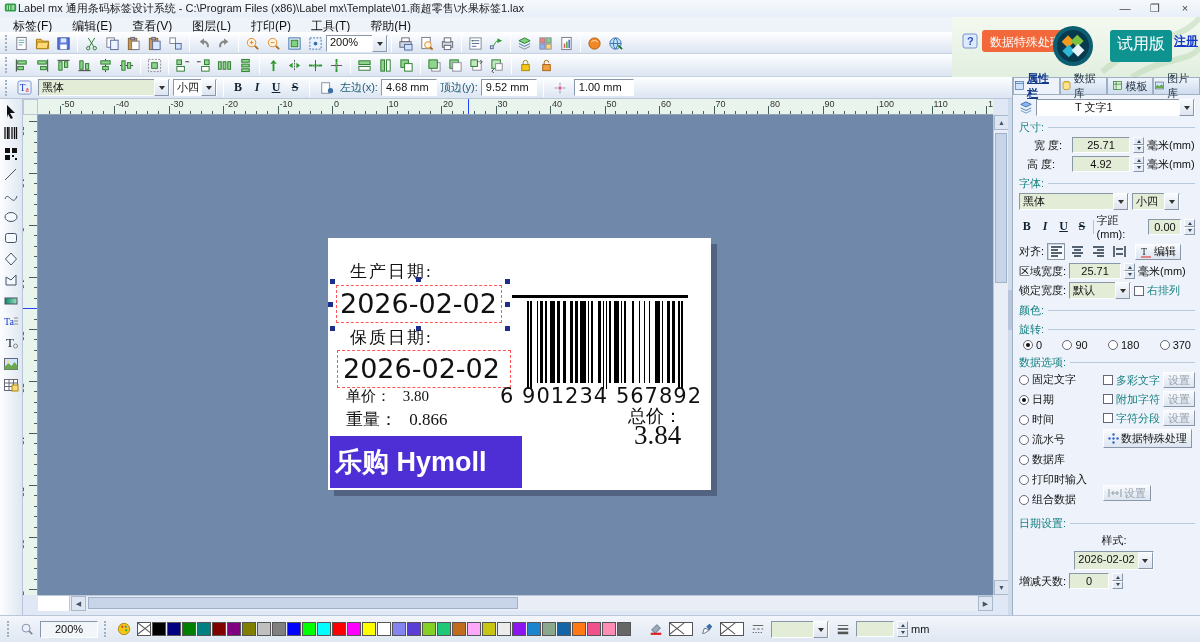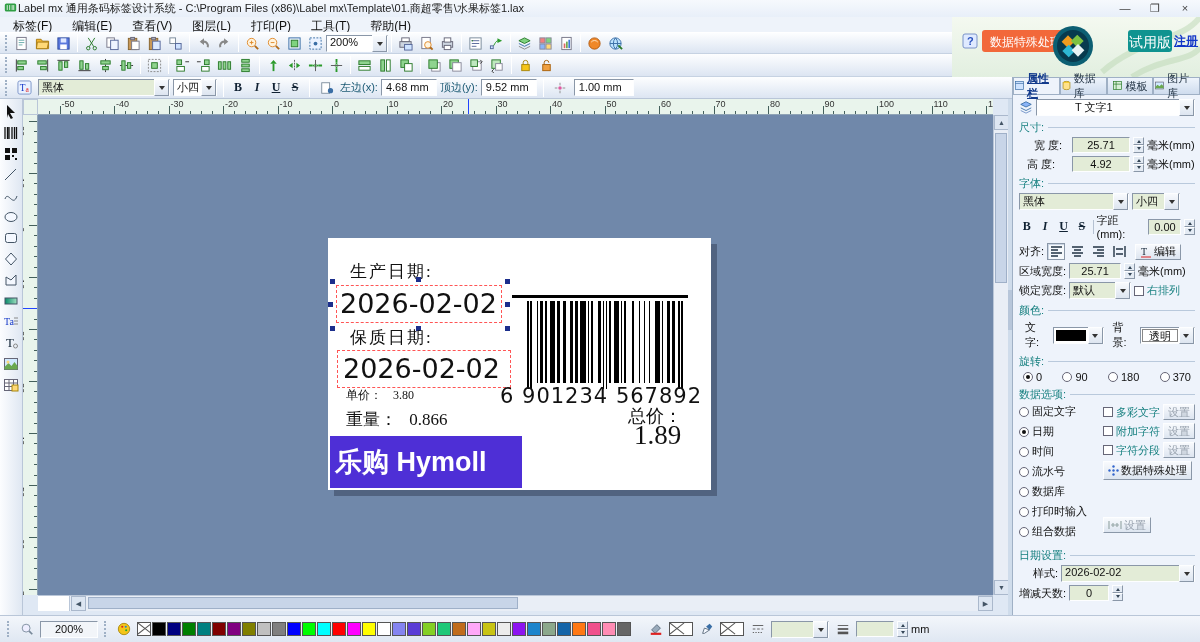--- a/index.html
+++ b/index.html
@@ -24,21 +24,21 @@
   .combo .cval{height:17px;padding:1px 3px;font-size:11px;overflow:hidden;white-space:nowrap;}
   .darr{width:15px;height:17px;display:flex;align-items:center;justify-content:center;}
   .darr i{width:0;height:0;border:3px solid transparent;border-top:4px solid #333;margin-top:4px;}
   .fbx{height:17px;padding:1px 4px;font-size:11px;background:#fff;}
   .tlabel{color:#1c5a74;font-size:11px;}
   .stybtn{width:16px;height:17px;text-align:center;font-family:"Liberation Serif",serif;font-weight:bold;font-size:12px;line-height:16px;color:#123;}
   
   #topright{position:absolute;right:0;top:17px;width:248px;height:60px;background:linear-gradient(#f4f9f0,#e2efe0);overflow:hidden;}
   #topright svg.leaf{position:absolute;right:0;top:0;opacity:.5;}
   #helpcenter{position:absolute;left:30px;top:13px;height:22px;background:var(--c-help);color:#fff;border-radius:3px;padding:4px 8px;font-size:12px;}
-  #trialbtn{position:absolute;right:28px;top:13px;height:22px;background:var(--c-trial);color:#fff;border-radius:3px;padding:4px 1px;font-size:14px;}
+  #trialbtn{position:absolute;right:28px;top:13px;height:32px;background:var(--c-trial);color:#fff;border-radius:3px;padding:4px 7px;font-size:16px;}
   #register{position:absolute;right:2px;top:16px;color:#1538c8;font-size:12px;font-weight:bold;text-decoration:underline;}
   #qmark{position:absolute;left:10px;top:16px;}
   #brandlogo{position:absolute;left:100px;top:8px;}
   
   #toolpal{position:absolute;left:0;top:99px;width:23px;bottom:27px;background:linear-gradient(90deg,#fcfdff,#dfe7f2);border-right:1px solid #b9c6d8;display:flex;flex-direction:column;align-items:center;padding-top:2px;}
   #toolpal .tbtn{width:21px;height:21px;}
   
   #corner{position:absolute;left:23px;top:99px;width:15px;height:16px;background:#e9f4ec;border:1px solid #b9c6d8;}
   #hruler{position:absolute;left:38px;top:99px;width:955px;height:16px;background:#e9f4ec;border-bottom:1px solid #8fa3b5;overflow:hidden;}
   #vruler{position:absolute;left:23px;top:115px;width:15px;bottom:47px;background:#e9f4ec;border-right:1px solid #8fa3b5;overflow:hidden;}
@@ -810,21 +810,21 @@
       <div class="hdl" style="left:79px;bottom:-9px;"></div>
       <div class="hdl" style="right:-9px;bottom:-9px;"></div>
     </div>
 
     <div class="serif" style="position:absolute;left:22px;top:88px;font-size:17px;letter-spacing:2px;">保质日期:</div>
 
     <div class="selbox" style="left:9px;top:112px;width:174px;height:38px;">
       <div style="font-size:27px;font-family:'DejaVu Sans',sans-serif;line-height:36px;padding-left:5px;">2026-02-02</div>
     </div>
 
-    <div class="serif" style="position:absolute;left:18px;top:149px;font-size:12px;">
+    <div class="serif" style="position:absolute;left:18px;top:149px;font-size:15px;">
       <span>单价：</span>
       <span style="margin-left:8px;">3.80</span>
     </div>
     <div class="serif" style="position:absolute;left:18px;top:170px;font-size:17px;">
       <span>重量：</span>
       <span style="margin-left:8px;">0.866</span>
     </div>
 
     <div style="position:absolute;left:2px;top:198px;width:192px;height:52px;background:var(--c-banner);color:#fff;font-size:27px;font-weight:bold;line-height:52px;padding-left:5px;white-space:nowrap;">乐购 Hymoll</div>
 
@@ -858,21 +858,21 @@
         <div style="position: absolute; top: 0px; background: rgb(0, 0, 0); left: 128.08px; width: 4.93px; height: 82px;"></div>
         <div style="position: absolute; top: 0px; background: rgb(0, 0, 0); left: 134.65px; width: 1.64px; height: 82px;"></div>
         <div style="position: absolute; top: 0px; background: rgb(0, 0, 0); left: 139.58px; width: 3.28px; height: 82px;"></div>
         <div style="position: absolute; top: 0px; background: rgb(0, 0, 0); left: 144.51px; width: 3.28px; height: 82px;"></div>
         <div style="position: absolute; top: 0px; background: rgb(0, 0, 0); left: 151.07px; width: 1.64px; height: 88px;"></div>
         <div style="position: absolute; top: 0px; background: rgb(0, 0, 0); left: 154.36px; width: 1.64px; height: 88px;"></div>
       </div>
     <div style="position:absolute;left:172px;top:146px;width:190px;font-size:21px;font-family:'DejaVu Sans',sans-serif;letter-spacing:1px;white-space:nowrap;">6 901234 567892</div>
 
     <div class="serif" style="position:absolute;left:300px;top:166px;font-size:18px;">总价：</div>
-    <div class="serif" style="position:absolute;left:306px;top:182px;font-size:27px;">1.89</div>
+    <div class="serif" style="position:absolute;left:306px;top:182px;font-size:27px;">3.84</div>
   </div>
 </div>
 
 <div id="vscroll" class="sb">
   <div class="sbtn" style="top:0;left:0;">▲</div>
   <div class="sthumb" style="left:1px;top:18px;width:12px;height:150px;"></div>
   <div class="sbtn" style="bottom:0;left:0;">▼</div>
 </div>
 <div id="hscroll" class="sb">
   <div style="position:absolute;left:0;top:0;width:32px;height:15px;background:#fff;border-right:1px solid #b9c6d8;"></div>
@@ -1038,36 +1038,20 @@
           <span class="cval" style="flex:1;">默认</span>
           <span class="darr raised">
             <i></i>
           </span>
         </span>
       <span class="check"></span>
       <span class="teal">右排列</span>
     </div>
 
     <div class="gtitle">颜色:</div>
-    <div class="prow" style="padding-left:6px;">
-      <span>文字:</span>
-      <span class="combo sunken" style="width:52px;background:#fff;">
-          <span style="flex:1;height:11px;margin:2px;background:#000;"></span>
-          <span class="darr raised">
-            <i></i>
-          </span>
-        </span>
-      <span style="margin-left:6px;">背景:</span>
-      <span class="combo sunken" style="width:56px;background:#fff;">
-          <span class="cval" style="flex:1;text-align:center;border:1px solid #888;margin:1px;height:13px;line-height:11px;">透明</span>
-          <span class="darr raised">
-            <i></i>
-          </span>
-        </span>
-    </div>
 
     <div class="gtitle">旋转:</div>
     <div class="prow" style="justify-content:space-between;padding:0 4px;">
       <span style="display:flex;align-items:center;gap:3px;">
           <span class="radio on"></span>
           <span>0</span>
         </span>
       <span style="display:flex;align-items:center;gap:3px;">
           <span class="radio"></span>
           <span>90</span>
@@ -1154,21 +1138,21 @@
               <svg width="14" height="10" viewBox="0 0 14 10">
                 <path d="M1 1v8M13 1v8M3 5h8M5 3v4M9 3v4" stroke="#9aa" stroke-width="1.2"></path>
               </svg>
               <span>设置</span>
             </span>
           </div>
       </div>
     </div>
 
     <div class="gtitle">日期设置:</div>
-    <div class="prow" style="padding-left:14px;">
+    <div class="prow" style="padding-left:14px;flex-direction:column;">
       <span>样式:</span>
       <span class="combo sunken" style="flex:1;">
           <span class="cval" style="flex:1;">2026-02-02</span>
           <span class="darr raised">
             <i></i>
           </span>
         </span>
     </div>
     <div class="prow">
       <span>增减天数:</span>

